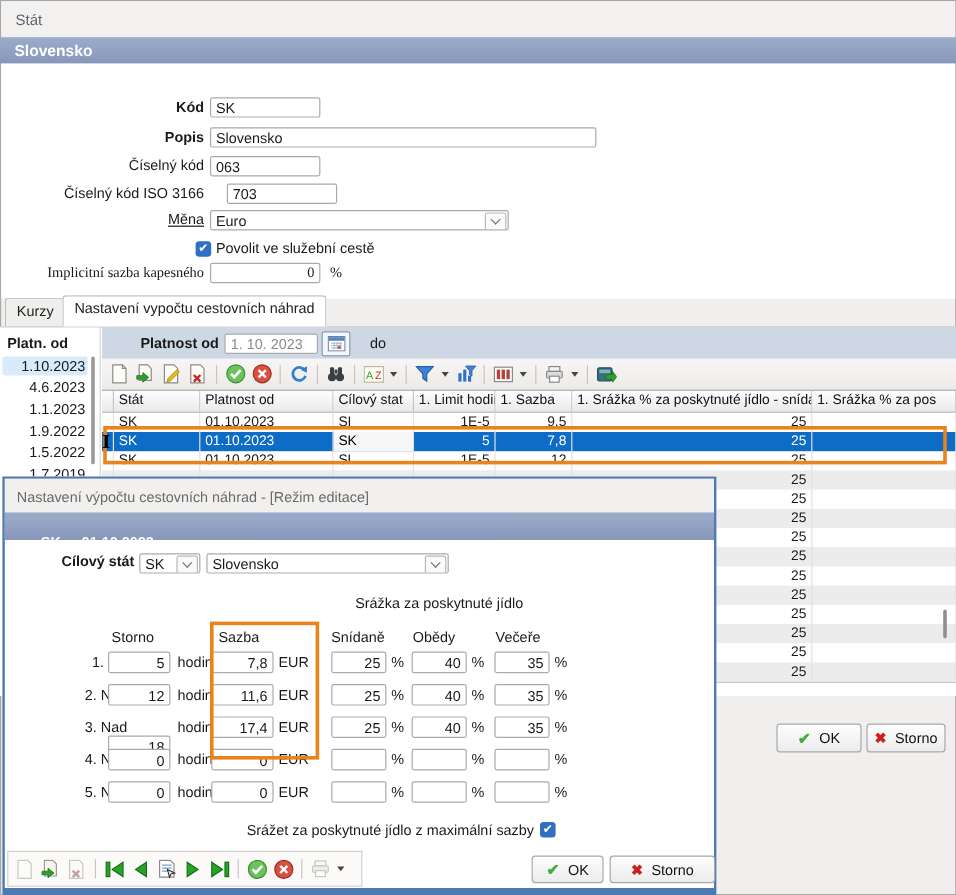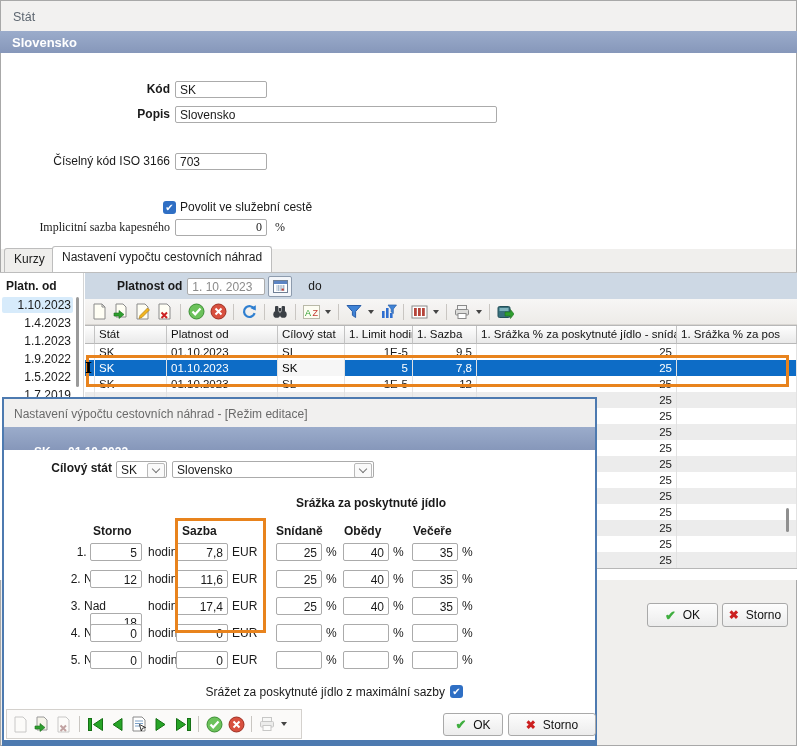--- a/index.html
+++ b/index.html
@@ -76,21 +76,21 @@
     box-sizing:border-box;font-size:12px;color:#111;}
   .glyph-check{color:#3fae3f;font-weight:bold;font-size:13px;}
   .glyph-x{color:#cc2020;font-weight:bold;font-size:12px;}
   
   .dialog{position:absolute;left:2px;top:397px;width:595px;height:349px;background:#fff;
     border:2px solid #4d7ab0;border-bottom-width:6px;box-sizing:border-box;z-index:10;}
   .dtitle{height:28px;background:#f1f0ef;color:#6a6a6a;padding:8px 0 0 10px;box-sizing:border-box;}
   .dheader{height:23px;background:linear-gradient(#9baccb,#8697ba);color:#fff;font-weight:bold;
     padding:4px 0 0 10px;box-sizing:border-box;white-space:pre;}
   .drow{position:absolute;height:18px;display:flex;white-space:nowrap;}
-  .dcolhdr{position:absolute;font-weight:bold;}
+  .dcolhdr{position:absolute;font-weight:normal;}
   .dlabel{position:absolute;width:70px;text-align:right;padding-left:32px;}
   .dinput{position:absolute;height:18px;width:52px;}
   .dunit{position:absolute;}
   .dtoolbar{position:absolute;left:2px;top:310px;width:296px;height:30px;background:#fbfaf9;
     border:1px solid #d4d1cd;box-sizing:border-box;display:flex;align-items:center;gap:2px;padding-left:3px;}
   
   .ann{position:absolute;border:3px solid #e8831d;z-index:20;pointer-events:none;}
   .ibeam{position:absolute;left:85px;top:359px;z-index:21;font-family:"DejaVu Serif",serif;
     font-weight:bold;font-size:15px;color:#000;pointer-events:none;}
   svg{display:block;}
@@ -109,23 +109,34 @@
 
   <div class="formarea">
     <div class="frow" style="top:27px;">
       <span class="flabel b">Kód</span>
       <div class="ibox" style="margin-left:5px;width:92px;">SK</div>
     </div>
     <div class="frow" style="top:52px;">
       <span class="flabel b">Popis</span>
       <div class="ibox" style="margin-left:5px;width:322px;">Slovensko</div>
     </div>
+    <div class="frow" style="top:76px;">
+      <span class="flabel">Číselný kód</span>
+      <div class="ibox" style="margin-left:5px;width:92px;">063</div>
+    </div>
     <div class="frow" style="top:99px;">
       <span class="flabel">Číselný kód ISO 3166</span>
-      <div class="ibox" style="margin-left:5px;width:92px;">703</div>
+      <div class="ibox" style="margin-left:19px;width:92px;">703</div>
+    </div>
+    <div class="frow" style="top:121px;">
+      <span class="flabel u">Měna</span>
+      <div class="ibox combo" style="margin-left:5px;width:249px;">
+        <span>Euro</span>
+        <span class="chevbtn"></span>
+      </div>
     </div>
     <div class="frow" style="top:145px;left:162px;">
       <span class="chkbox">
           <span>✔</span>
         </span>
       <span style="margin-left:4px;">Povolit ve služební cestě</span>
     </div>
     <div class="frow" style="top:165px;font-family:Liberation Serif, serif;">
       <span class="flabel">Implicitní sazba kapesného</span>
       <div class="ibox num" style="margin-left:5px;width:92px;">0</div>
@@ -138,21 +149,21 @@
     <div class="tab active" style="left:52px;">Nastavení vypočtu cestovních náhrad</div>
   </div>
   <div class="content"></div>
 
   <div class="datelist">
     <div class="dhead">Platn. od</div>
     <div>
 
         <div class="ditem odd selected">1.10.2023</div>
 
-        <div class="ditem even">1.4.2023</div>
+        <div class="ditem even">4.6.2023</div>
 
         <div class="ditem odd">1.1.2023</div>
 
         <div class="ditem even">1.9.2022</div>
 
         <div class="ditem odd">1.5.2022</div>
 
         <div class="ditem even">1.7.2019</div>
       </div>
   </div>

